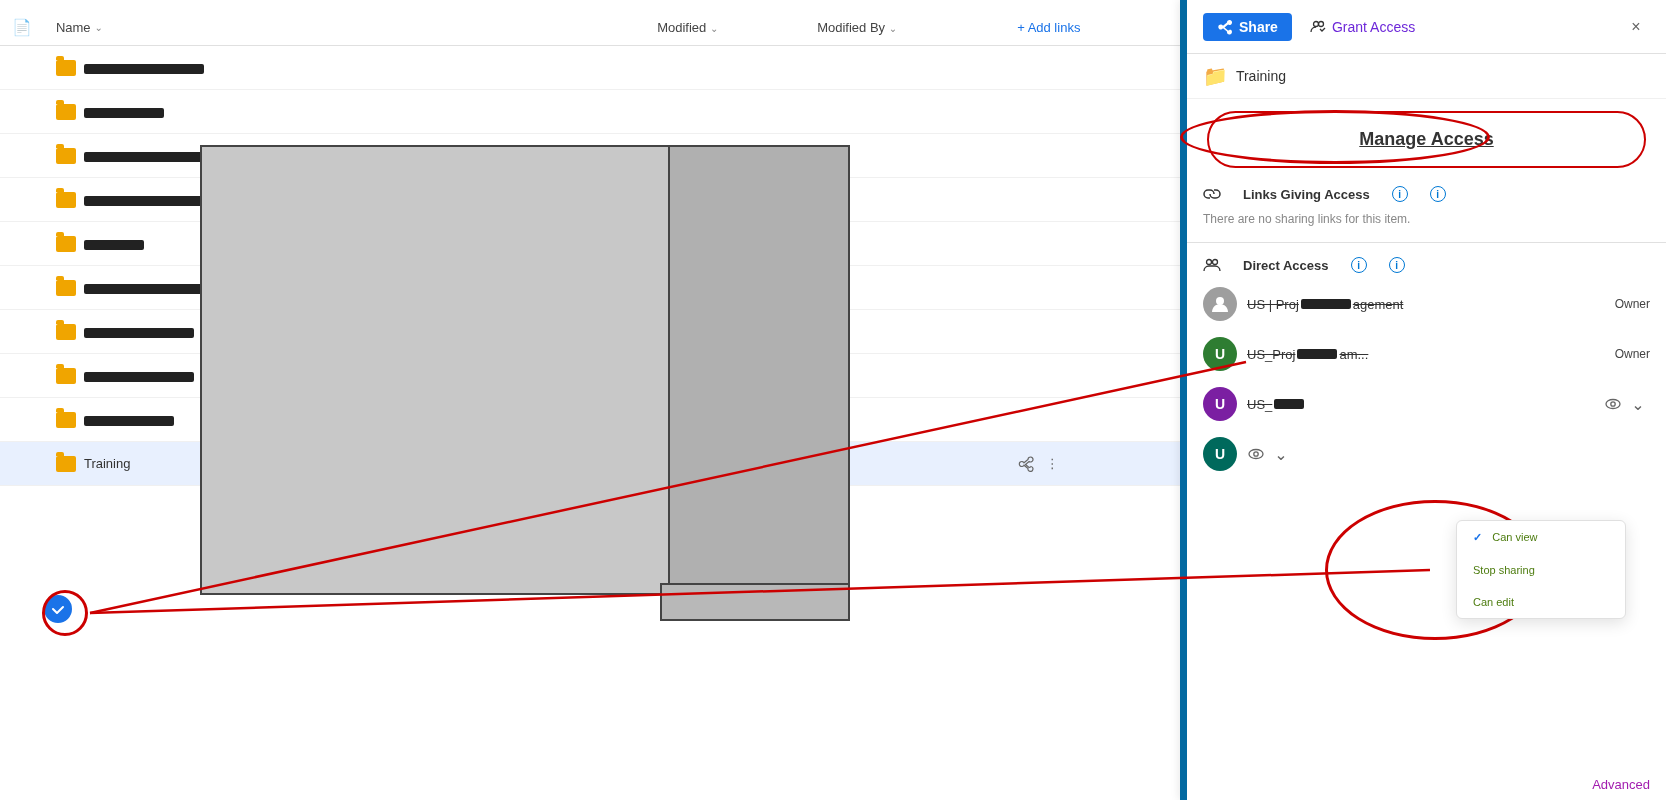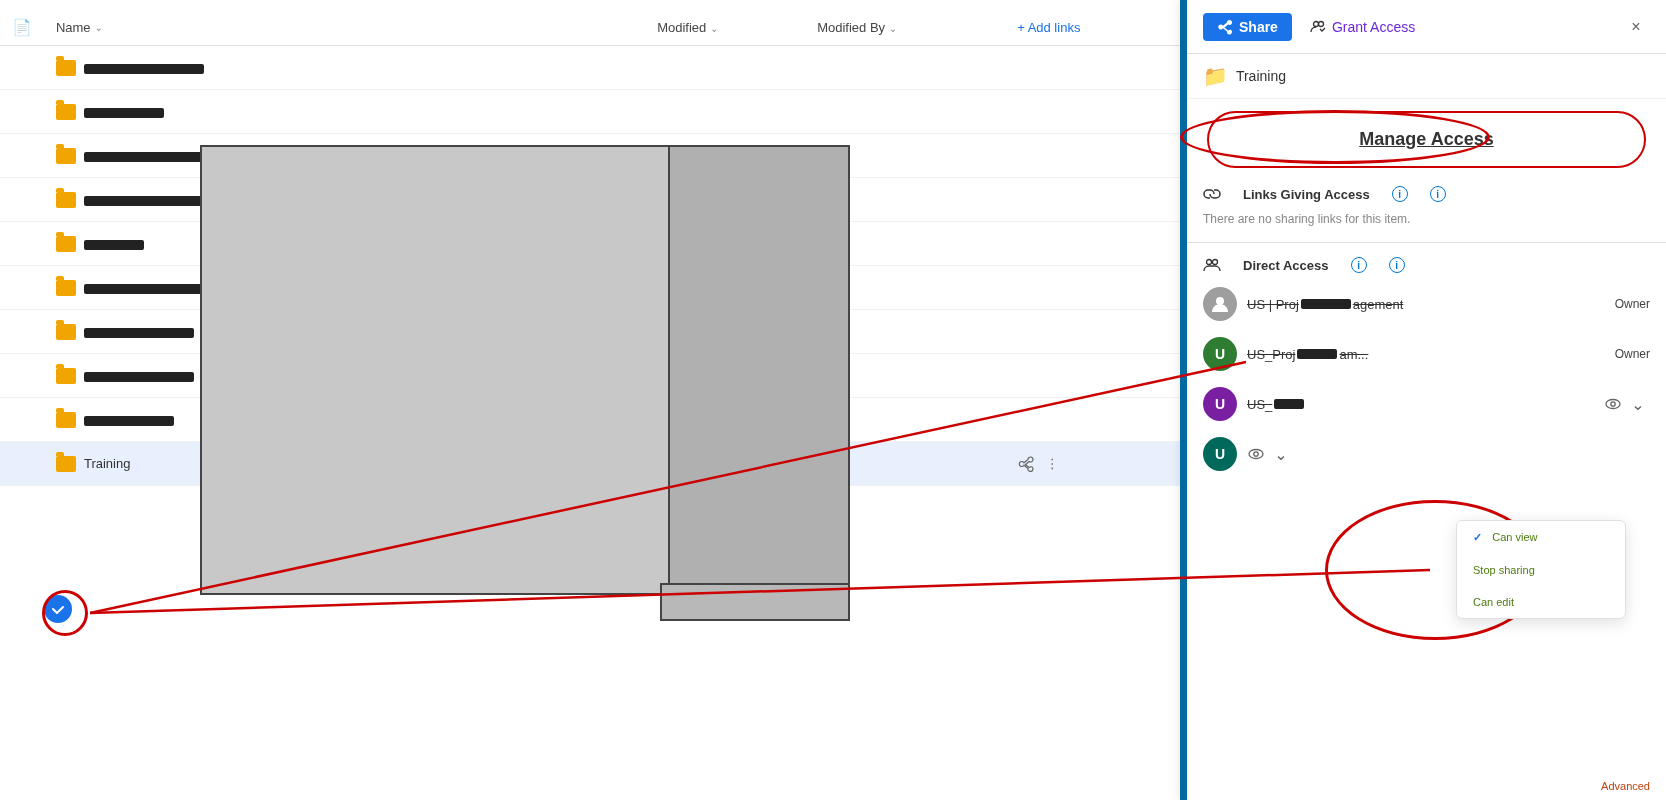--- a/index.html
+++ b/index.html
@@ -339,22 +339,22 @@
       position: absolute;
       border: 3px solid #cc0000;
       border-radius: 50%;
       pointer-events: none;
       z-index: 55;
     }
 
     .advanced-link {
       text-align: right;
       padding: 8px 16px;
-      font-size: 11px;
-      color: #c2410c;
+      font-size: 13px;
+      color: #a21caf;
       cursor: pointer;
       margin-top: auto;
     }
 
     .header-name-col {
       display: flex;
       align-items: center;
       gap: 4px;
     }
 

